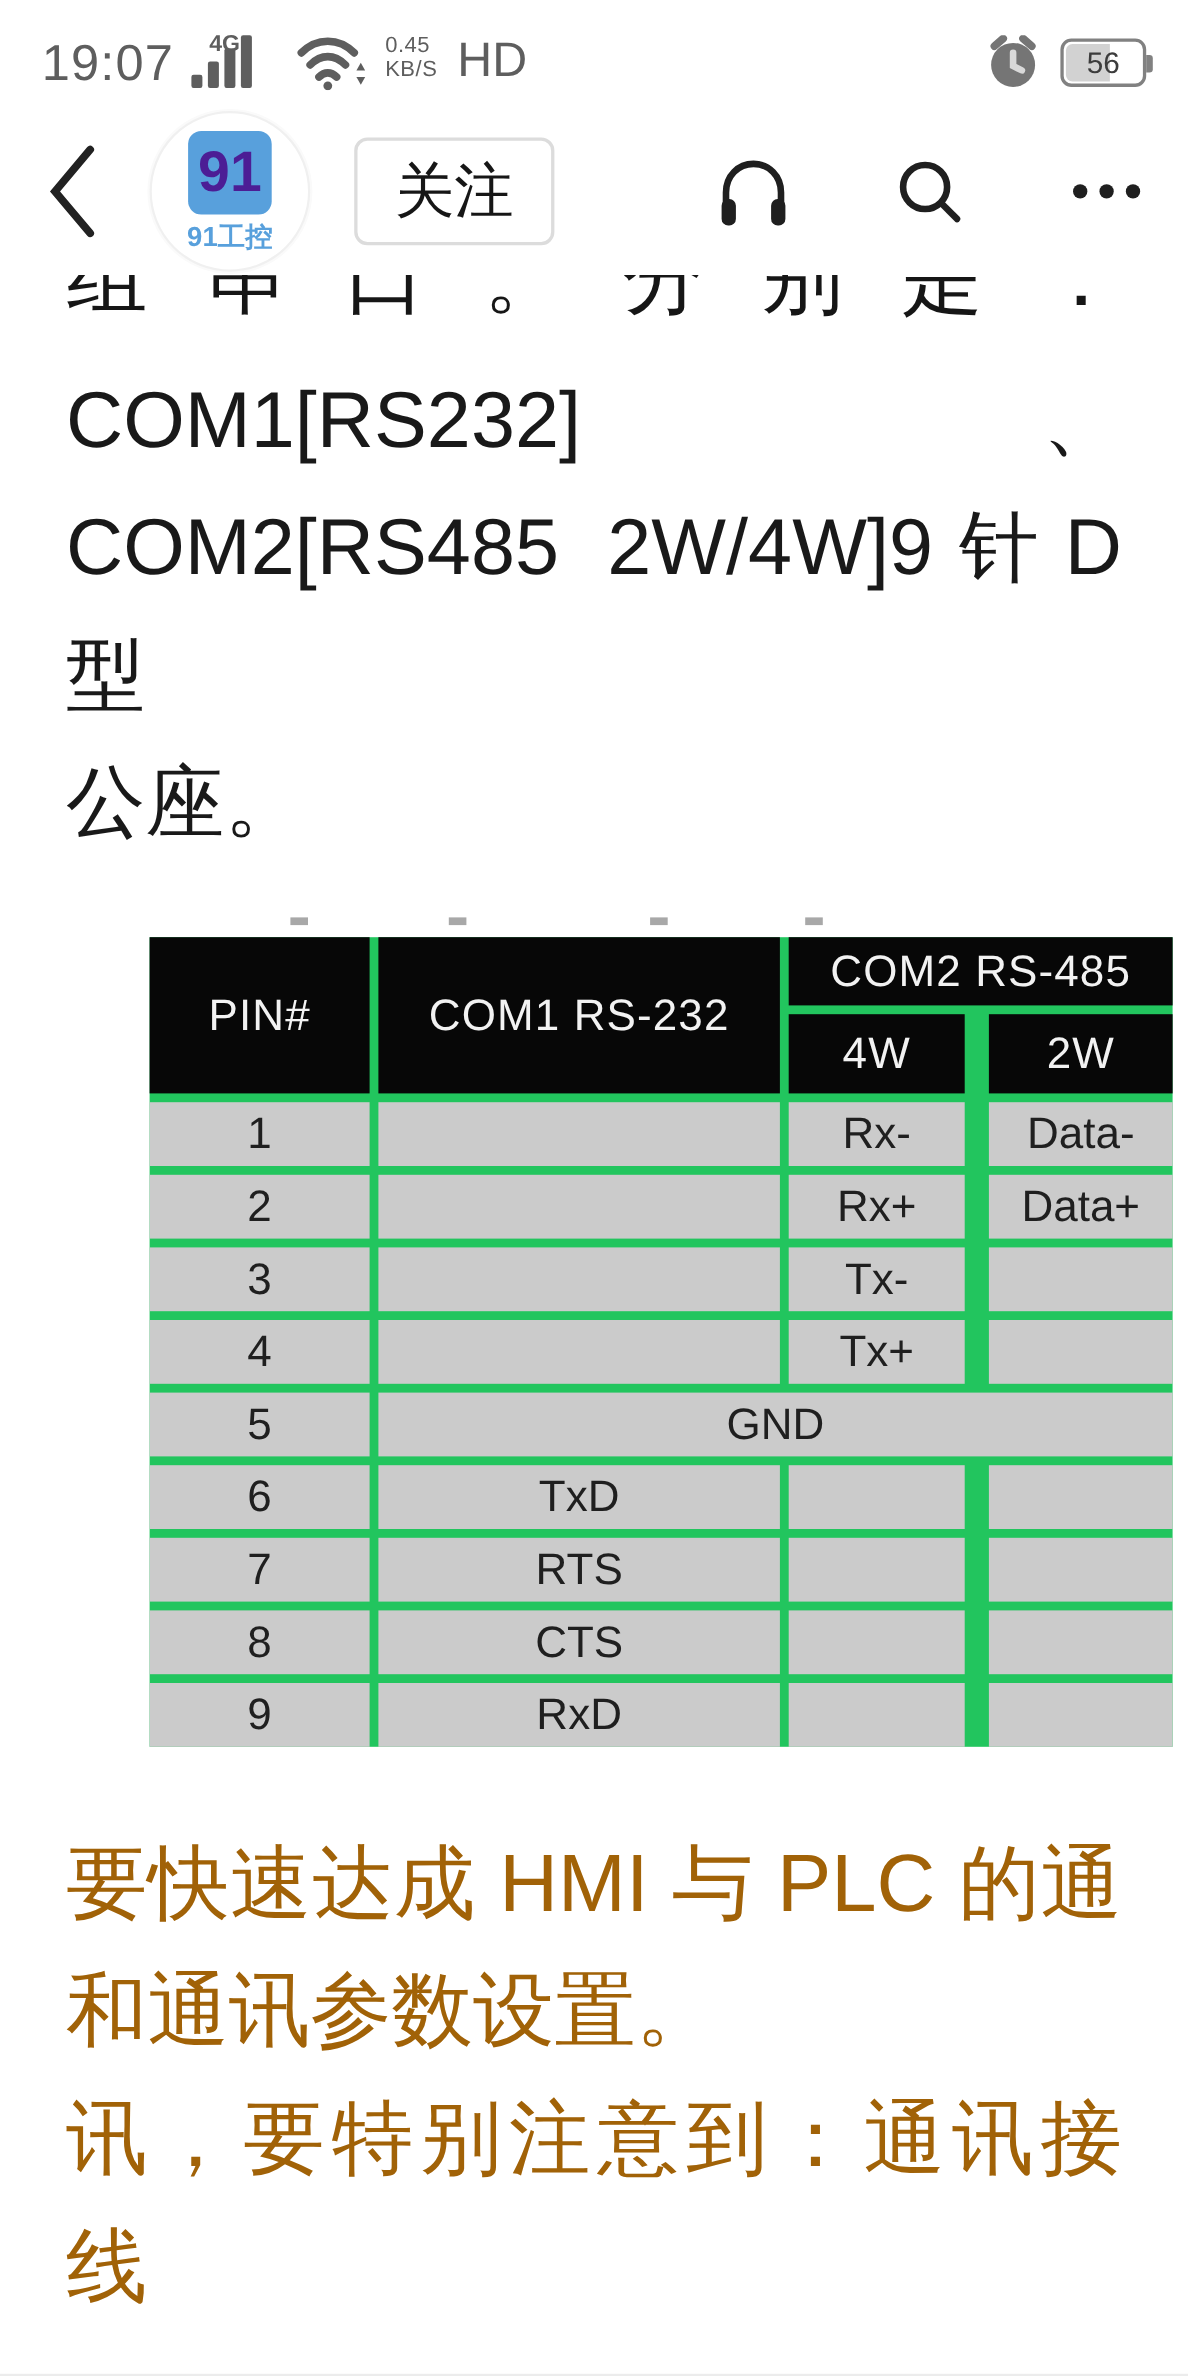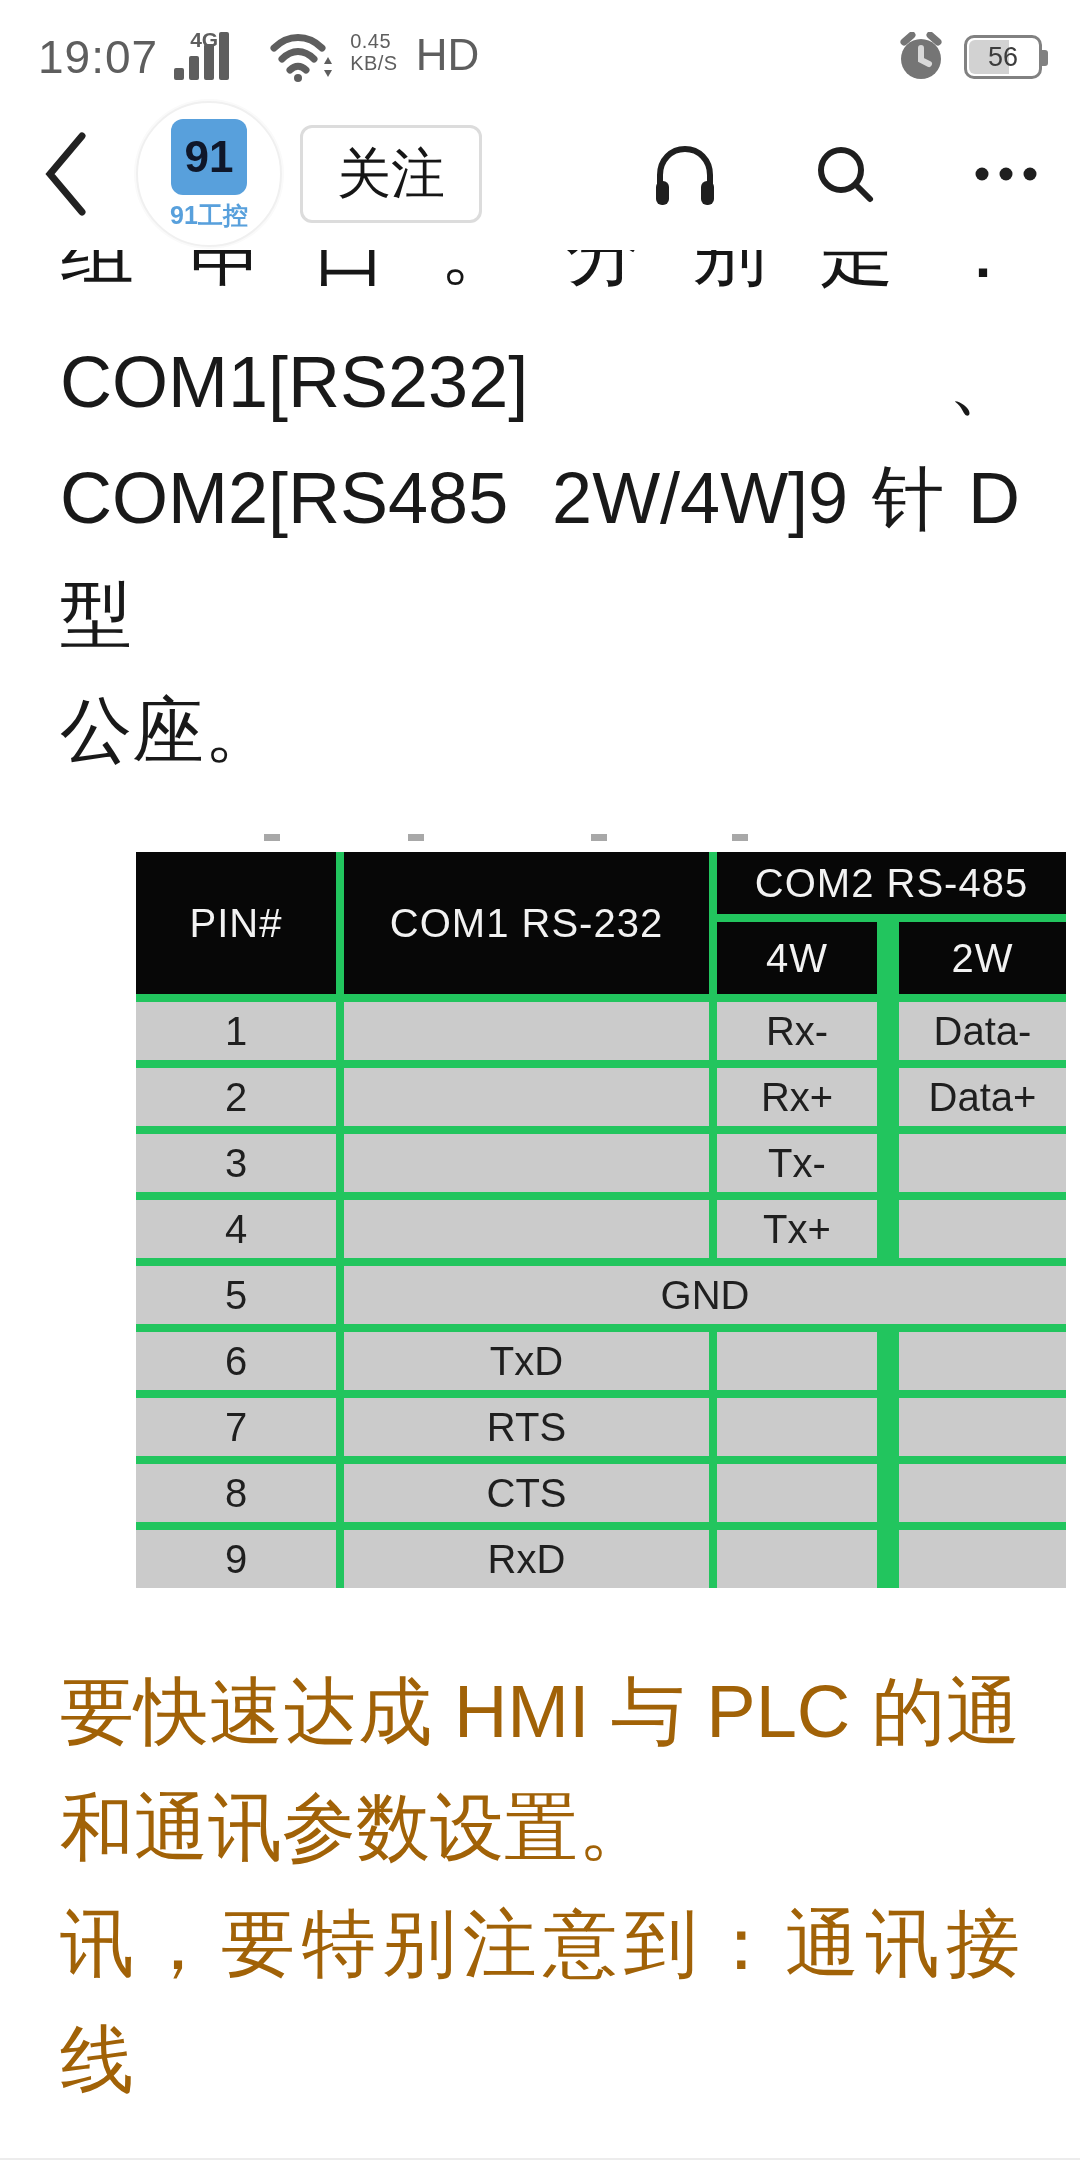--- a/index.html
+++ b/index.html
@@ -29,24 +29,24 @@
   .battery .nub { position:absolute; right:-9px; top:12px; width:6px; height:16px;
     background:#818181; border-radius:0 3px 3px 0; }
 
   
   .app-header { height:148px; display:flex; align-items:center; padding:0 40px; }
   .back-btn { width:60px; height:90px; display:flex; align-items:center; }
   .avatar { width:146px; height:146px; border-radius:50%; background:#fff;
     border:2px solid #f0f0f0; margin-left:36px; overflow:hidden; display:flex;
     flex-direction:column; align-items:center; box-shadow:0 0 0 2px #fafafa; }
   .avatar .badge { margin-top:16px; width:76px; height:76px; background:#58a0dc;
-    border-radius:12px; color:#0f172a; font-weight:bold; font-size:44px;
+    border-radius:12px; color:#4c1d95; font-weight:bold; font-size:52px;
     display:flex; align-items:center; justify-content:center; }
   .avatar .cap { margin-top:4px; font-size:25px; font-weight:bold; color:#58a0dc; }
-  .follow-btn { margin-left:18px; width:182px; height:98px; border:3px solid #dcdcdc;
+  .follow-btn { margin-left:40px; width:182px; height:98px; border:3px solid #dcdcdc;
     border-radius:12px; background:#fff; display:flex; align-items:center;
     justify-content:center; font-size:54px; color:#161616; }
   .hdr-icons { margin-left:auto; display:flex; align-items:center; gap:96px; }
   .hicon { display:flex; align-items:center; justify-content:center; }
 
   
   .article { padding:0 60px; }
   .clip-line { height:54px; overflow:hidden; margin-top:2px; }
   .clip-line .inner { display:flex; justify-content:space-between;
     font-size:74px; line-height:100px; margin-top:-48px; font-weight:500; color:#161616; }

